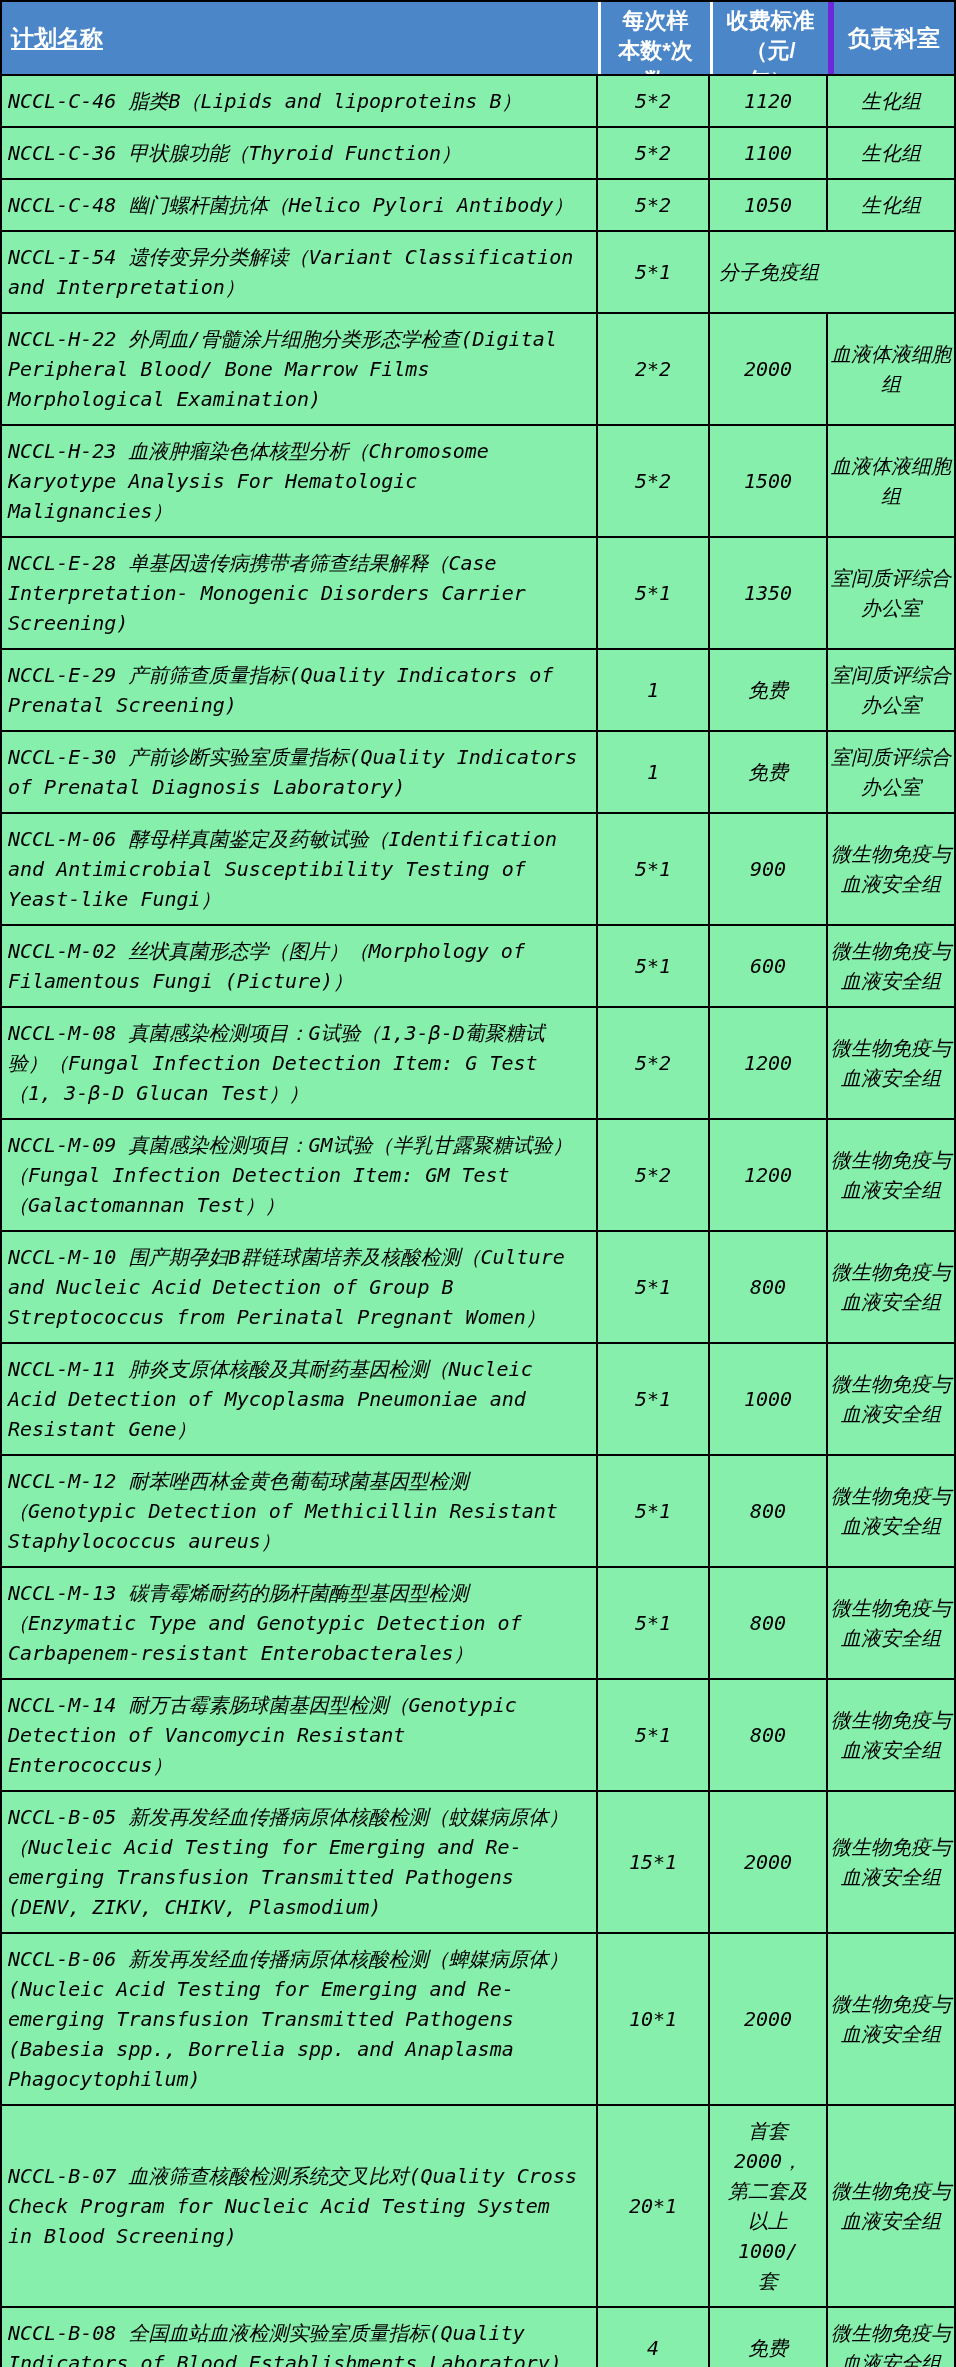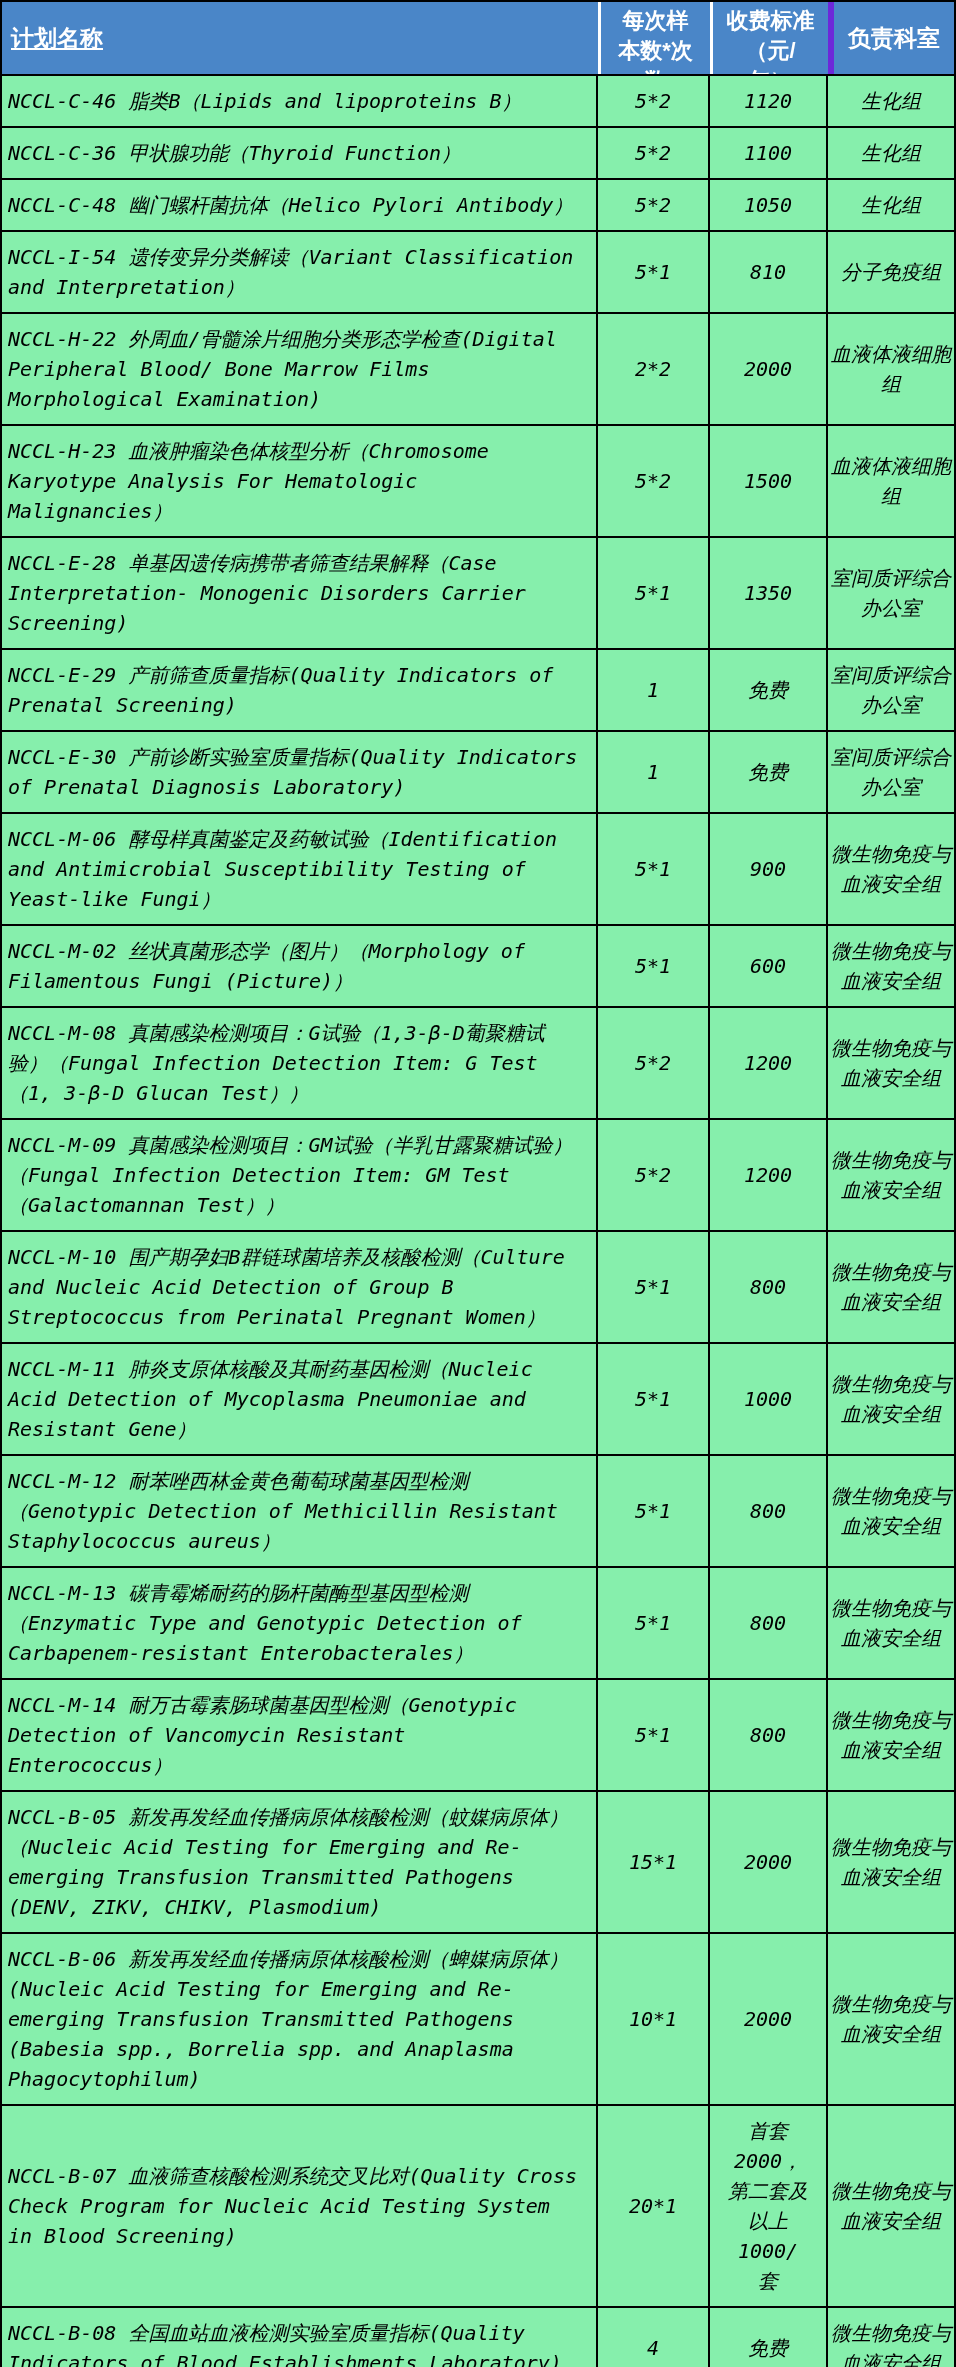--- a/index.html
+++ b/index.html
@@ -106,21 +106,20 @@
   </div>
   <div class="trow">
     <div class="cell c1">NCCL-C-48 幽门螺杆菌抗体（Helico Pylori Antibody）</div>
     <div class="cell c2">5*2</div>
     <div class="cell c3">1050</div>
     <div class="cell c4">生化组</div>
   </div>
   <div class="trow">
     <div class="cell c1">NCCL-I-54 遗传变异分类解读（Variant Classification and Interpretation）</div>
     <div class="cell c2">5*1</div>
-    <div class="cell c3">810</div>
     <div class="cell c4">分子免疫组</div>
   </div>
   <div class="trow">
     <div class="cell c1">NCCL-H-22 外周血/骨髓涂片细胞分类形态学检查(Digital Peripheral Blood/ Bone Marrow Films Morphological Examination)</div>
     <div class="cell c2">2*2</div>
     <div class="cell c3">2000</div>
     <div class="cell c4">血液体液细胞组</div>
   </div>
   <div class="trow">
     <div class="cell c1">NCCL-H-23 血液肿瘤染色体核型分析（Chromosome Karyotype Analysis For Hematologic Malignancies）</div>

